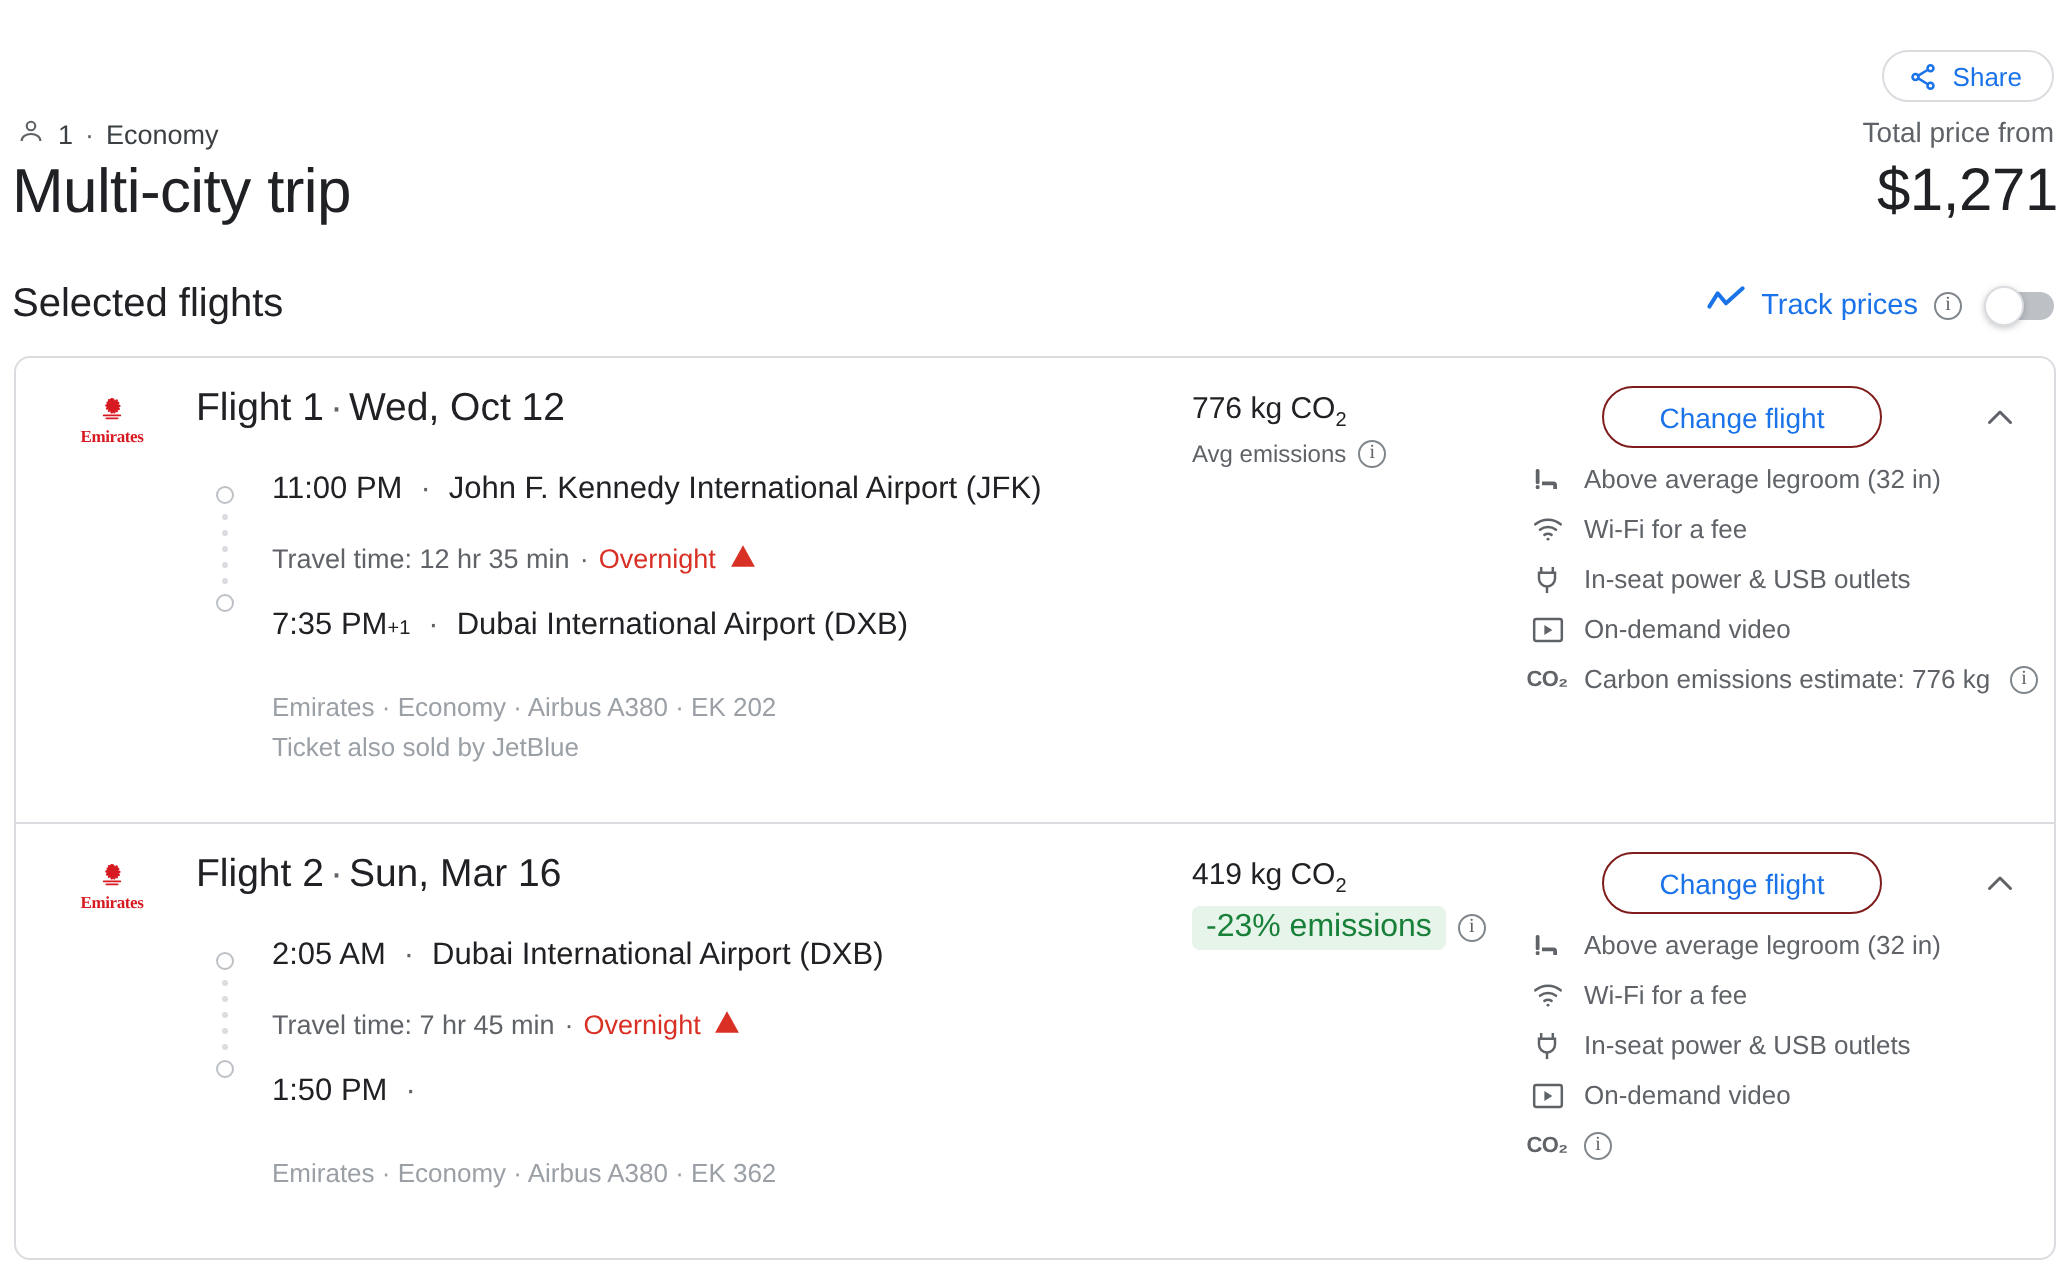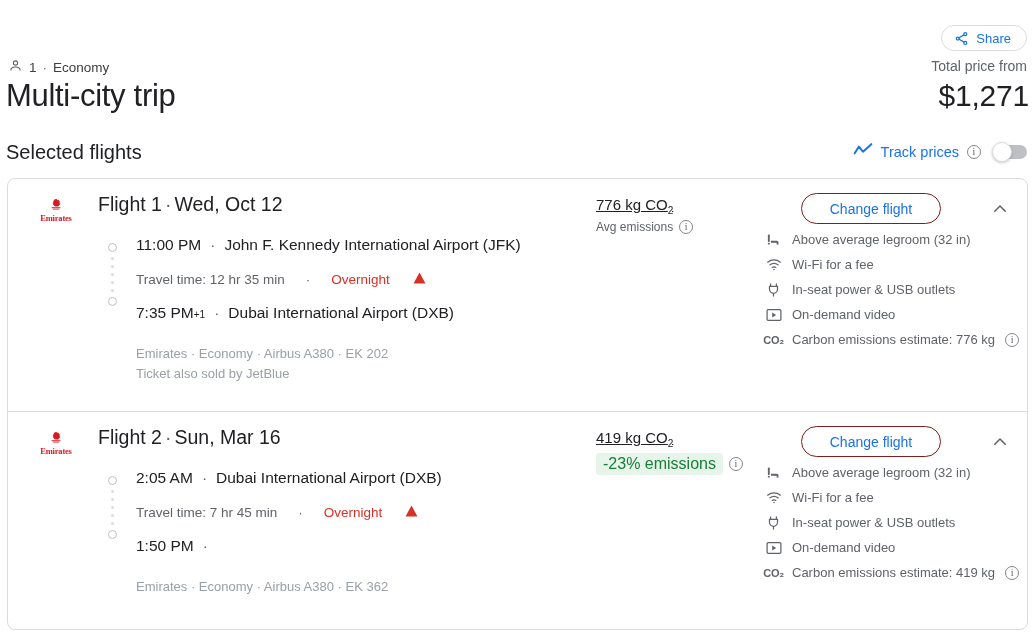--- a/index.html
+++ b/index.html
@@ -105,21 +105,21 @@
 
   .leg-title {
     position: absolute; left: 90px; top: 14px;
     font-size: 19.5px; color: #202124;
   }
   .leg-title .dot { color: #5f6368; padding: 0 3px; }
 
   .co2 {
     position: absolute; left: 588px; top: 17px;
   }
-  .co2-main { font-size: 15px; color: #202124; text-decoration: underline; }
+  .co2-main { font-size: 15px; color: #202124; }
   .co2-main sub { font-size: 10px; }
   .co2-sub {
     margin-top: 4px; display: flex; align-items: center; gap: 6px;
     font-size: 12px; color: #5f6368;
   }
   .badge {
     display: inline-block; padding: 2px 7px; border-radius: 4px;
     background: #e6f4ea; color: #188038; font-size: 16px;
   }
 
@@ -155,21 +155,21 @@
 
   .row-time {
     display: flex; align-items: baseline; gap: 0;
     font-size: 15.5px; color: #202124; line-height: 1;
   }
   .row-time .t { min-width: 0; }
   .row-time .bull { color: #5f6368; padding: 0 9px; }
   .row-time sup { font-size: 10px; vertical-align: super; }
   .row-travel {
     font-size: 13.5px; color: #5f6368;
-    display: flex; align-items: center; gap: 16px;
+    display: flex; align-items: center; gap: 0;
   }
   .row-travel .on { color: #d93025; }
   .row-travel .mid { padding: 0 5px; }
   .warn { margin-left: 7px; display: inline-block; }
 
   .meta {
     font-size: 13px; color: #9aa0a6; line-height: 20px;
   }
 
   
@@ -474,21 +474,20 @@
             <span class="ico">
               <svg width="16" height="14" viewBox="0 0 22 18" fill="none" stroke="#5f6368" stroke-width="1.7">
                 <rect x="1.5" y="1.5" width="19" height="15" rx="1.5"></rect>
                   <path d="M8.5 5.5l5.5 3.5-5.5 3.5z" fill="#5f6368" stroke="none"></path>
               </svg>
             </span>
             <span class="txt">On-demand video</span>
           </div>
           <div class="amen-row">
             <span class="ico co2-glyph">CO₂</span>
-            <span class="txt">Carbon emissions estimate: 419 kg</span>
             <span class="info-i">i</span>
           </div>
         </div>
       </div>
     </div>
 
   </div>
 </div>
 
 </body></html>

